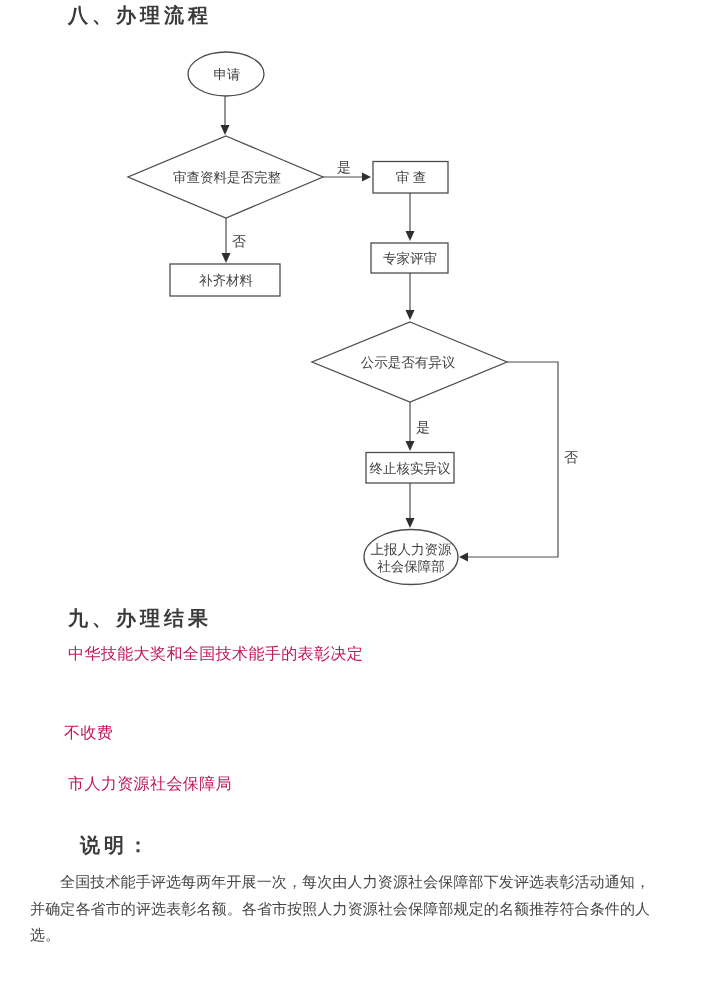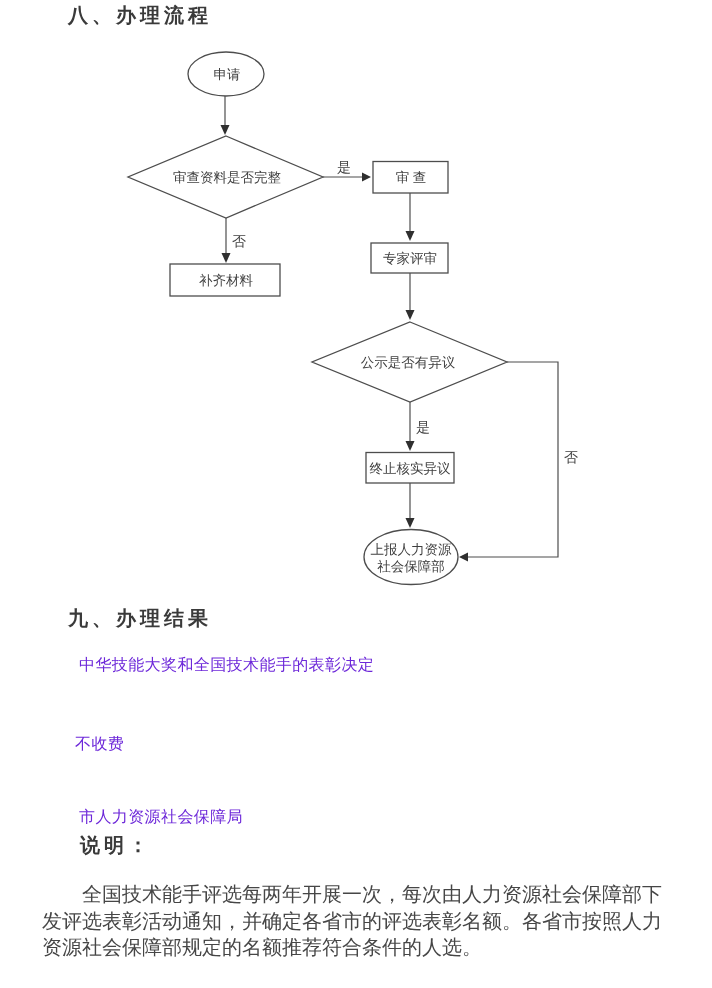--- a/index.html
+++ b/index.html
@@ -1,22 +1,22 @@
 <!DOCTYPE html>
 <html><head>
 <meta charset="utf-8">
 <style>
   html,body{margin:0;padding:0;background:#ffffff;}
   .page{position:relative;width:712px;height:988px;background:#ffffff;overflow:hidden;
         font-family:"Liberation Serif",serif;}
   .h{position:absolute;margin:0;font-family:Liberation Sans, sans-serif;font-weight:700;
      font-size:20px;letter-spacing:4px;color:#3a3a3a;line-height:24px;white-space:nowrap;}
-  .b{position:absolute;margin:11px;font-size:16px;letter-spacing:0.4px;color:#6d28d9;
+  .b{position:absolute;margin:0;font-size:16px;letter-spacing:0.4px;color:#be185d;
      line-height:22px;white-space:nowrap;}
-  .para{position:absolute;left:30px;top:869px;width:620px;margin:12px;font-size:20px;
+  .para{position:absolute;left:30px;top:869px;width:620px;margin:0;font-size:15px;
         color:#464646;line-height:26.5px;text-align:justify;text-indent:2em;}
   svg{position:absolute;left:0;top:0;}
   .flow-shape{fill:#ffffff;stroke:#4d4d4d;stroke-width:1.3;}
   .flow-line{stroke:#4d4d4d;stroke-width:1.2;fill:none;}
   .flow-head{fill:#2f2f2f;stroke:none;}
   .flow-text{font-family:"Liberation Serif",serif;font-size:13.5px;fill:#3f3f3f;
              text-anchor:middle;}
   .flow-label{font-family:"Liberation Serif",serif;font-size:14px;fill:#3f3f3f;
               text-anchor:start;}
 </style>
@@ -97,18 +97,18 @@
       <text class="flow-text" x="411" y="554">上报人力资源</text>
       <text class="flow-text" x="411" y="571">社会保障部</text>
     </g>
   </svg>
 
   <h2 class="h" style="left:68px;top:606px">九、办理结果</h2>
   <p class="b" style="left:68px;top:643px">中华技能大奖和全国技术能手的表彰决定</p>
 
   <p class="b" style="left:64px;top:722px">不收费</p>
 
-  <p class="b" style="left:68px;top:795px">市人力资源社会保障局</p>
+  <p class="b" style="left:68px;top:773px">市人力资源社会保障局</p>
 
   <h2 class="h" style="left:80px;top:833px">说明：</h2>
   <p class="para">全国技术能手评选每两年开展一次，每次由人力资源社会保障部下发评选表彰活动通知，并确定各省市的评选表彰名额。各省市按照人力资源社会保障部规定的名额推荐符合条件的人选。</p>
 
 </div>
 
 </body></html>

